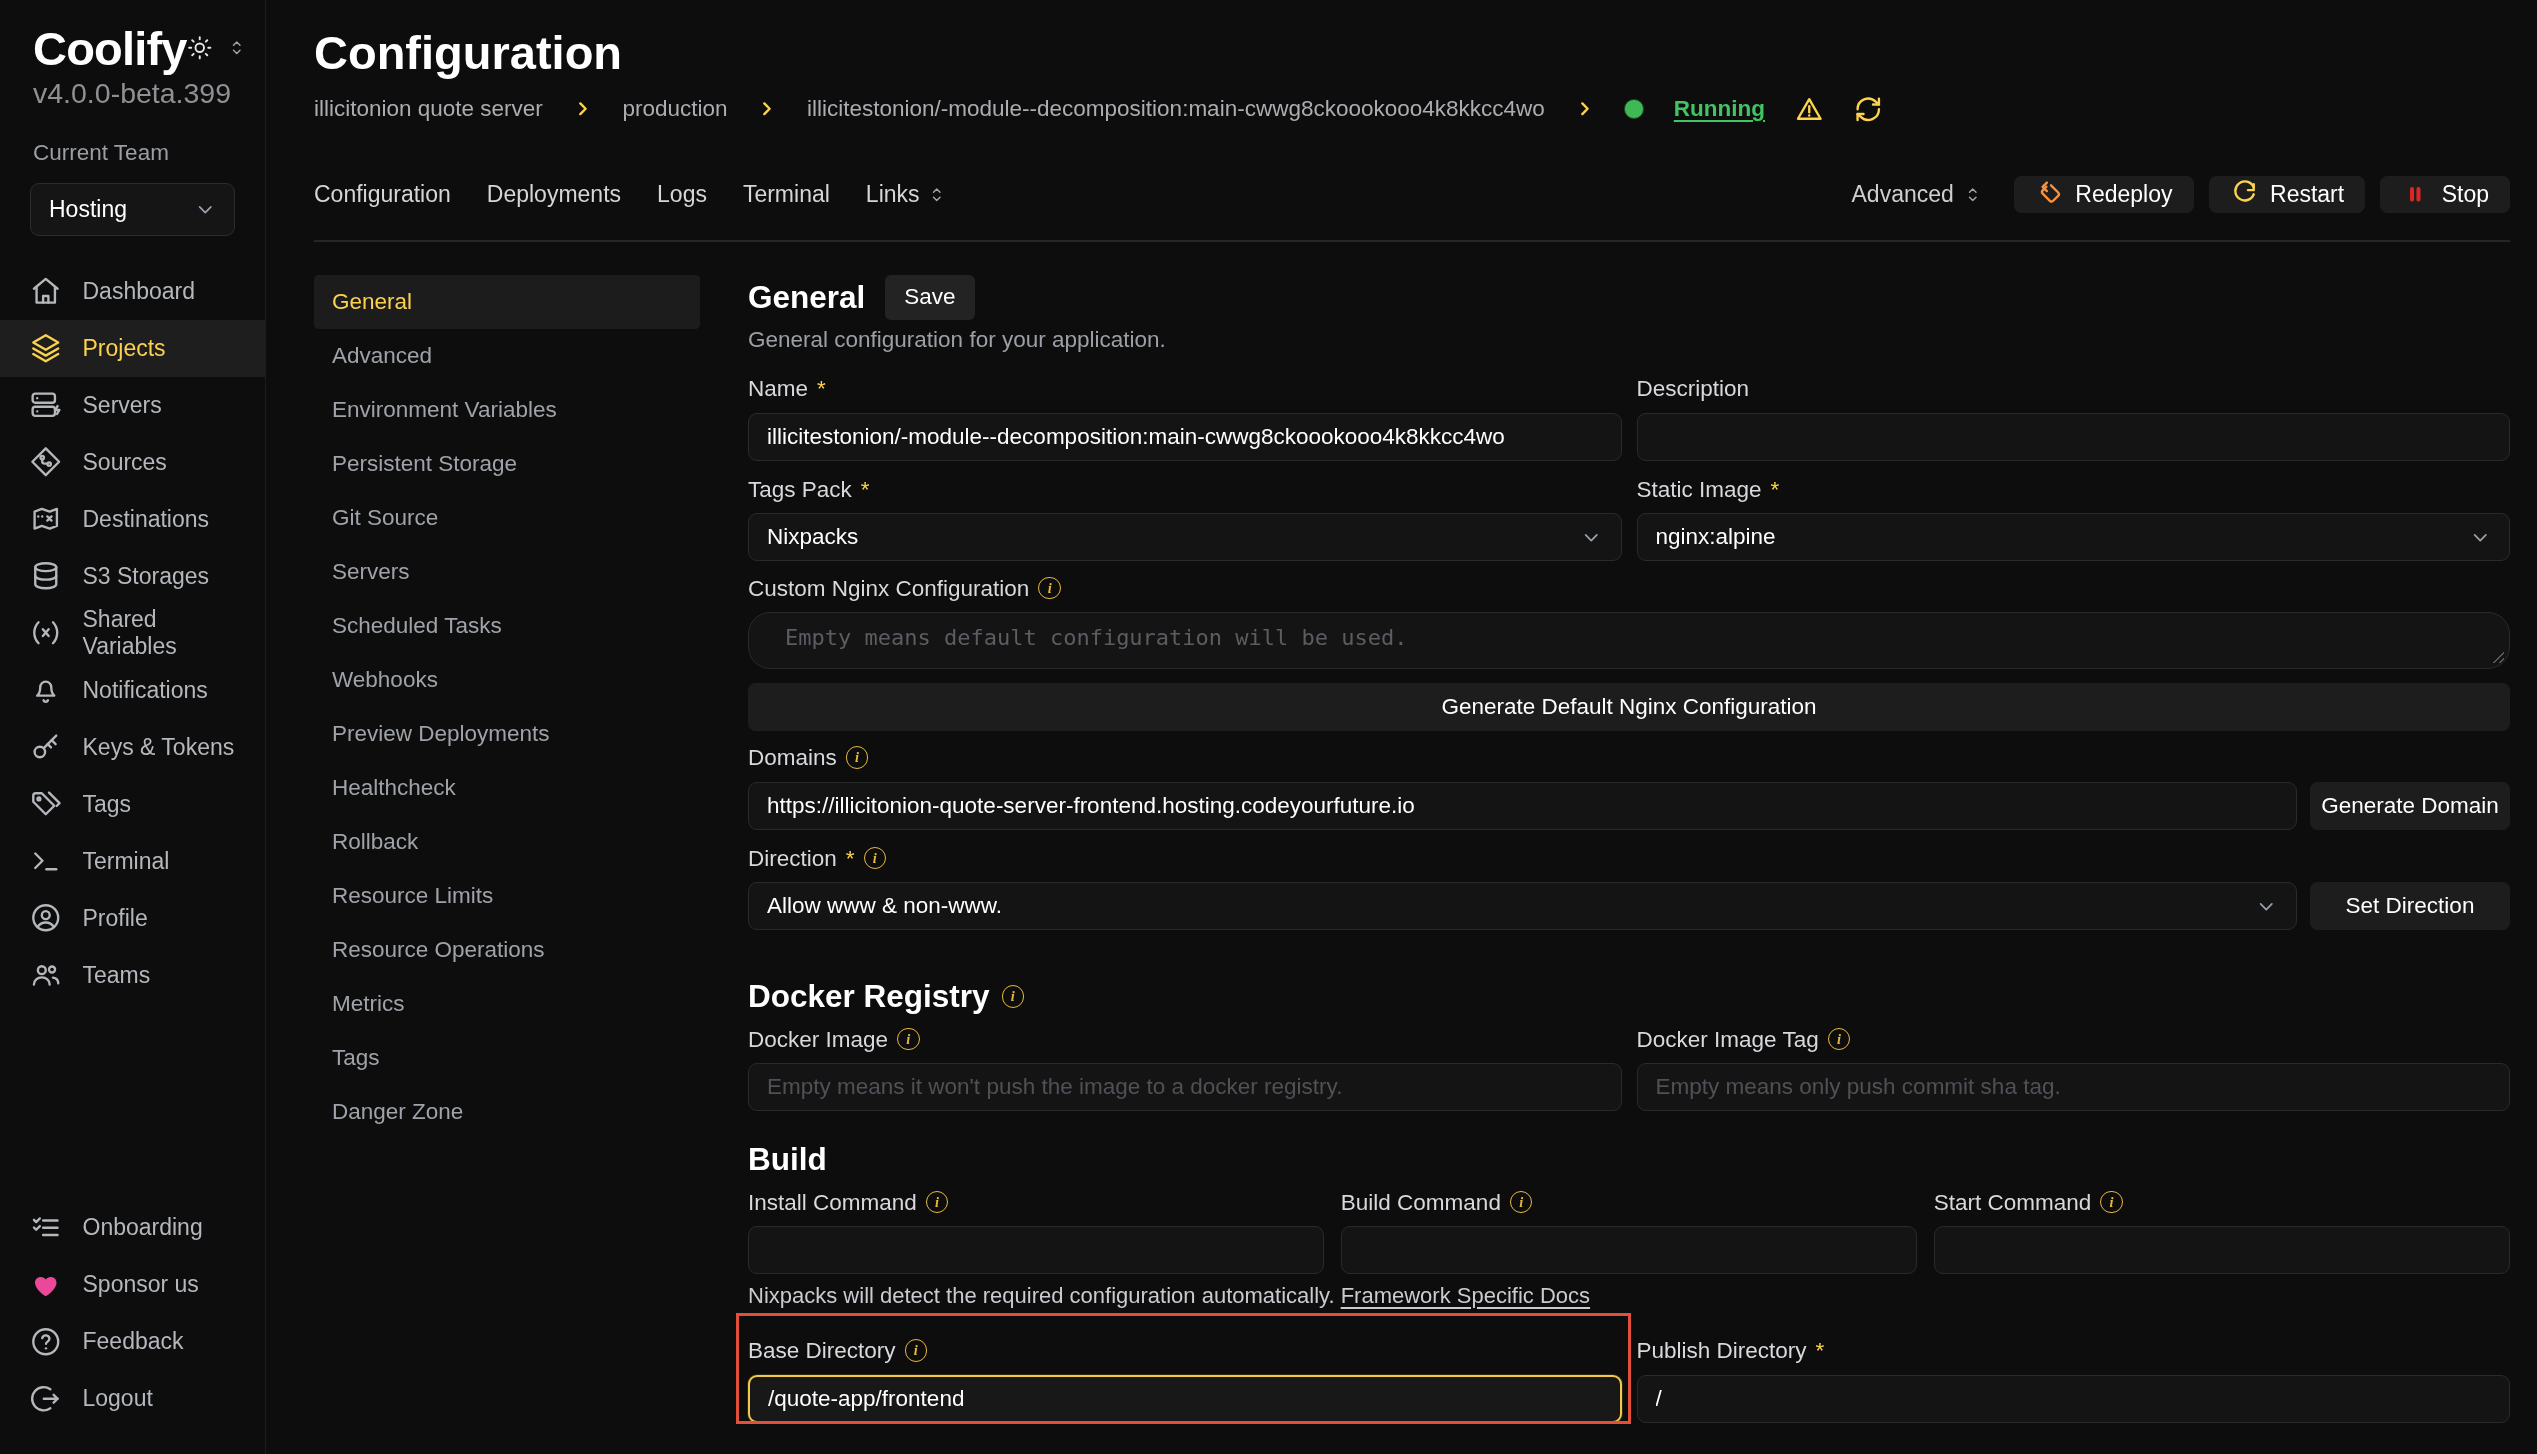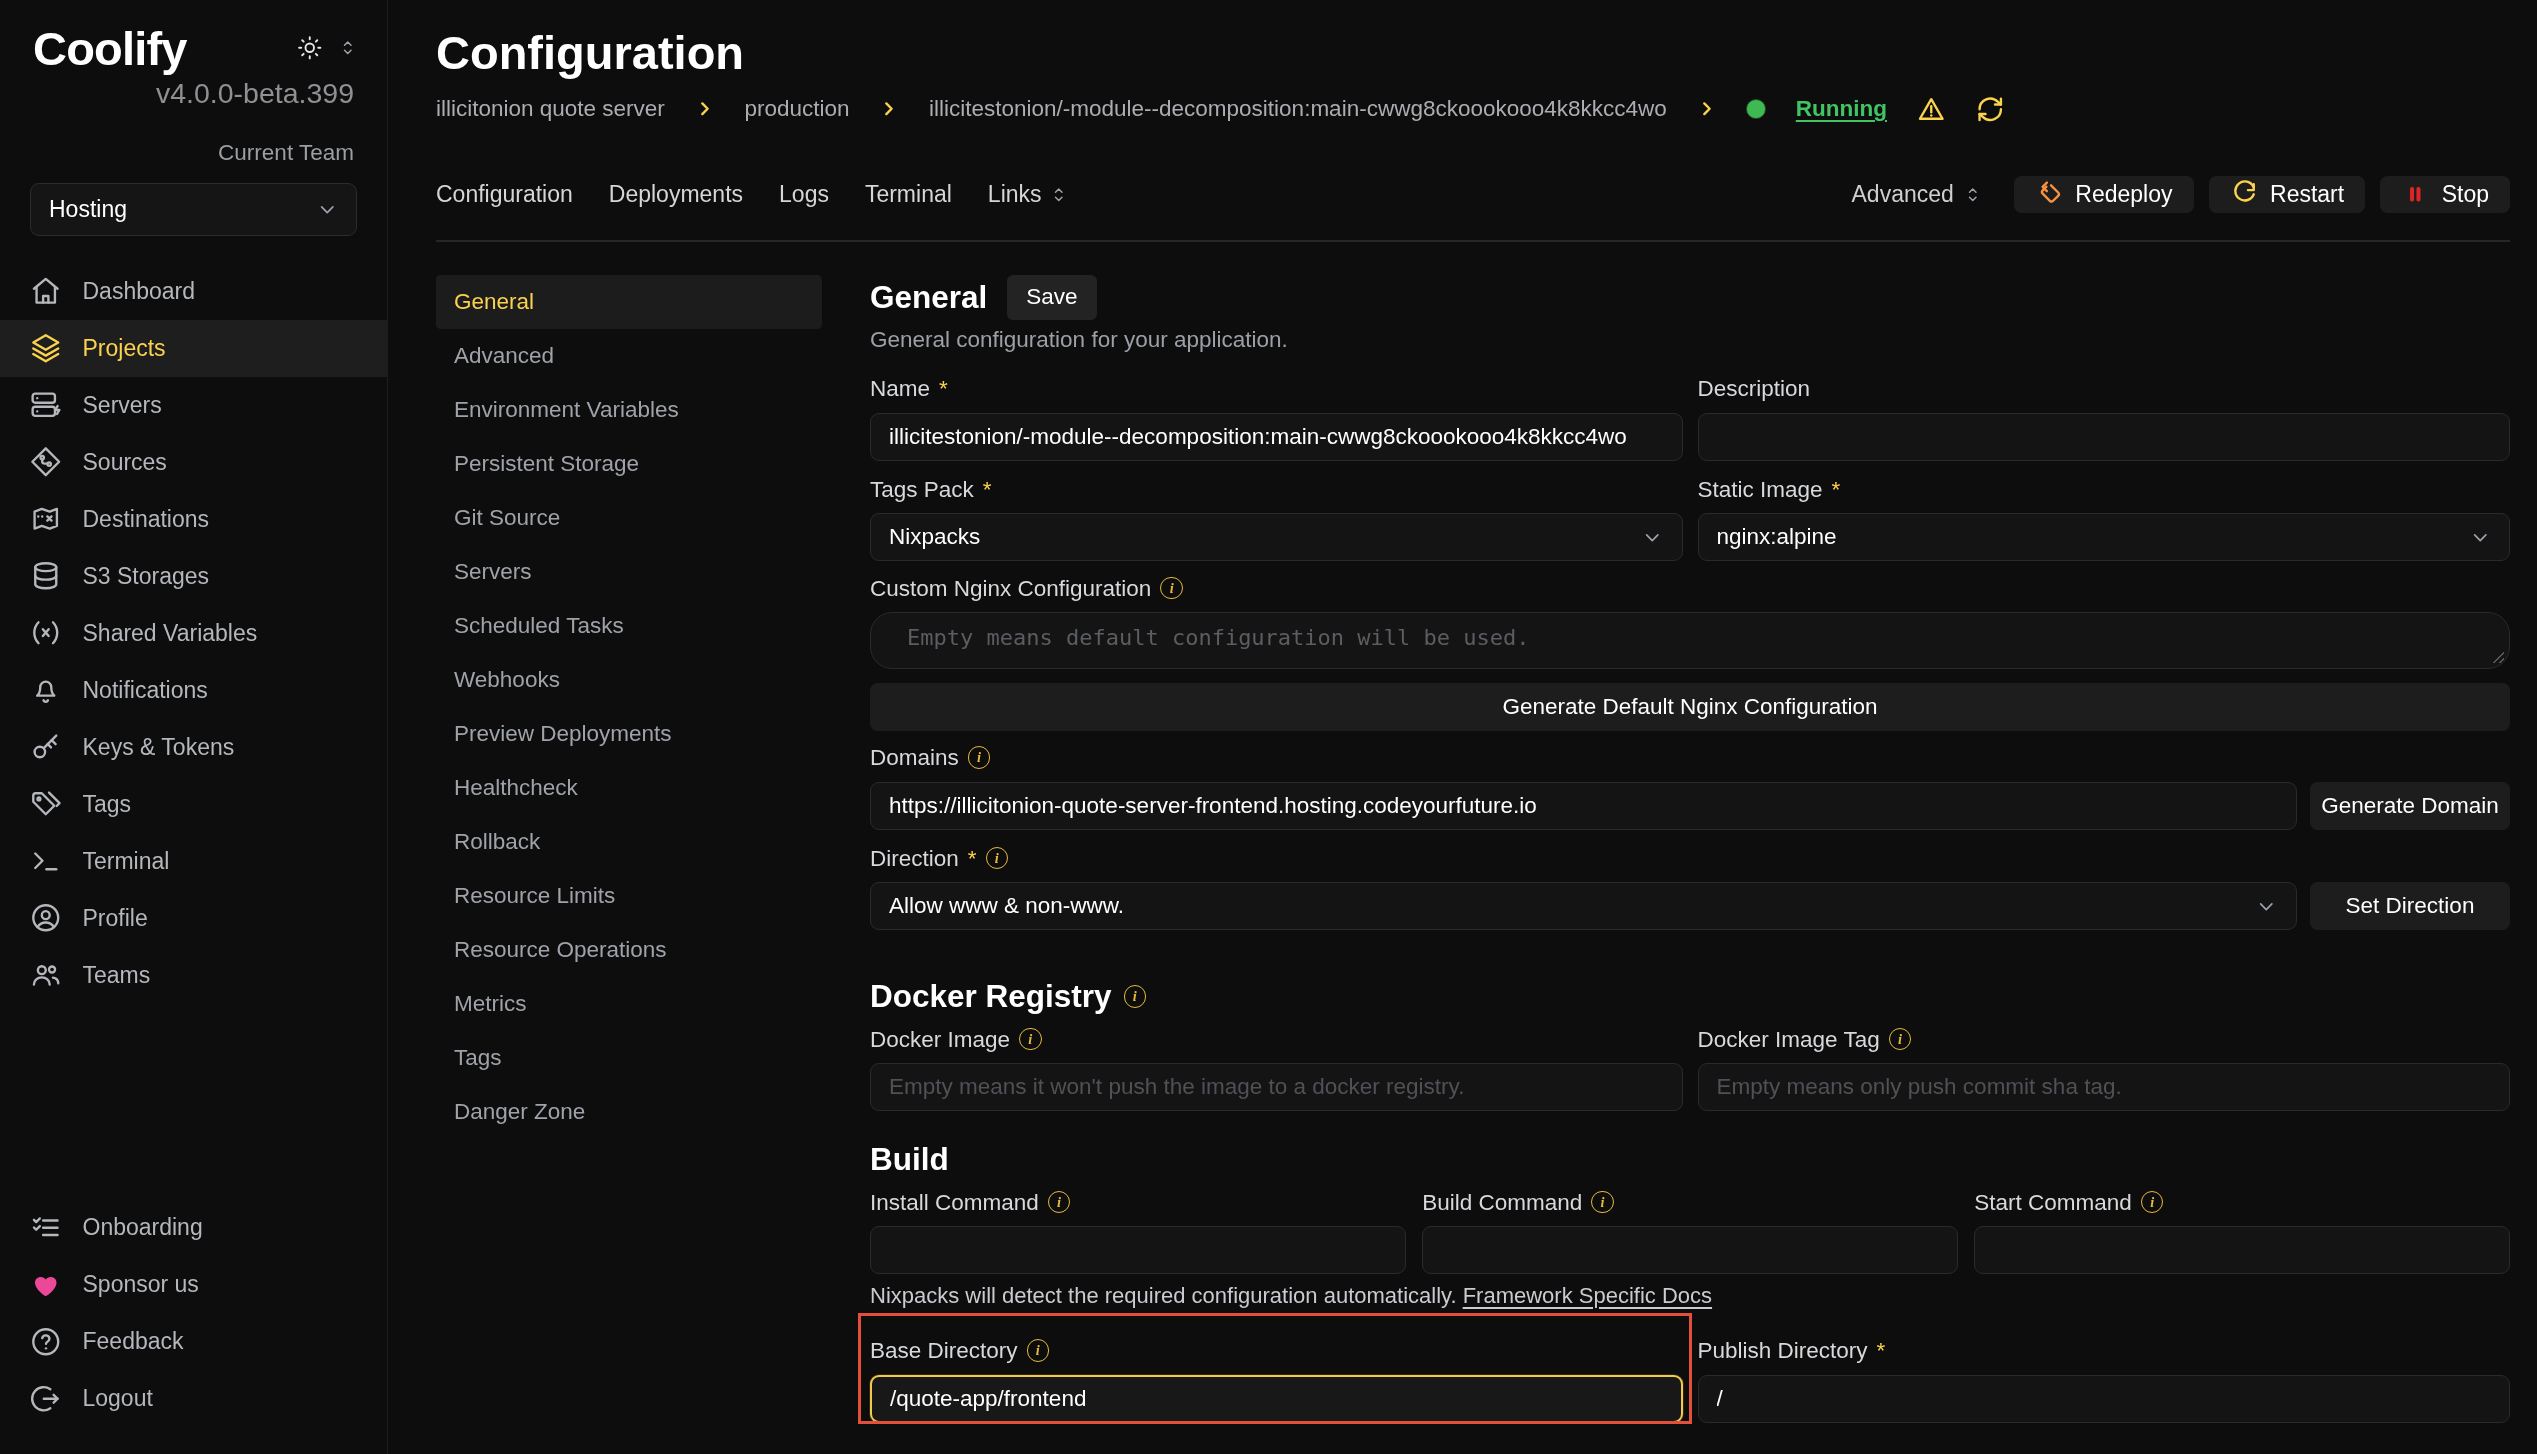--- a/index.html
+++ b/index.html
@@ -5,21 +5,21 @@
   * { box-sizing: border-box; }
   html,body { margin:0; padding:0; background:#0d0d0d; }
   #root {
     width:2538px; height:1454px; overflow:hidden; position:relative;
     background:#0d0d0d; color:#ffffff; display:flex;
     font-family:"Liberation Sans","DejaVu Sans",sans-serif; font-size:22.5px;
   }
   .ic { fill:none; stroke:currentColor; stroke-width:1.8; stroke-linecap:round; stroke-linejoin:round; }
 
   
-  aside { width:388px; flex:none; border-right:1.5px solid #1d1d1d; display:flex; flex-direction:column;text-align:right; }
+  aside { width:266px; flex:none; border-right:1.5px solid #1d1d1d; display:flex; flex-direction:column; }
   .brand-row { display:flex; justify-content:space-between; align-items:flex-start; padding:22.5px 30px 0 33px; }
   .brand { font-size:47px; font-weight:700; letter-spacing:-0.8px; margin:0; line-height:1.1; }
   .brand-icons { display:flex; gap:15px; margin-top:12px; color:#e6e6e6; align-items:center; }
   .brand-icons svg { width:25.5px; height:25.5px; }
   .version { padding:0 33px; color:#8f9094; font-size:28.5px; margin-top:3px; }
   .team-label { padding:0 33px; margin-top:30px; color:#9b9ea3; font-size:22.5px; }
   .team-select { margin:16.5px 30px 0; height:53px; background:#151515; border:1.5px solid #2c2c2c; border-radius:9px;
     display:flex; align-items:center; justify-content:space-between; padding:0 18px; font-size:23px; cursor:pointer; }
   .team-select svg { width:22.5px; height:22.5px; color:#9ca3af; }
   .menu { margin-top:27px; }

